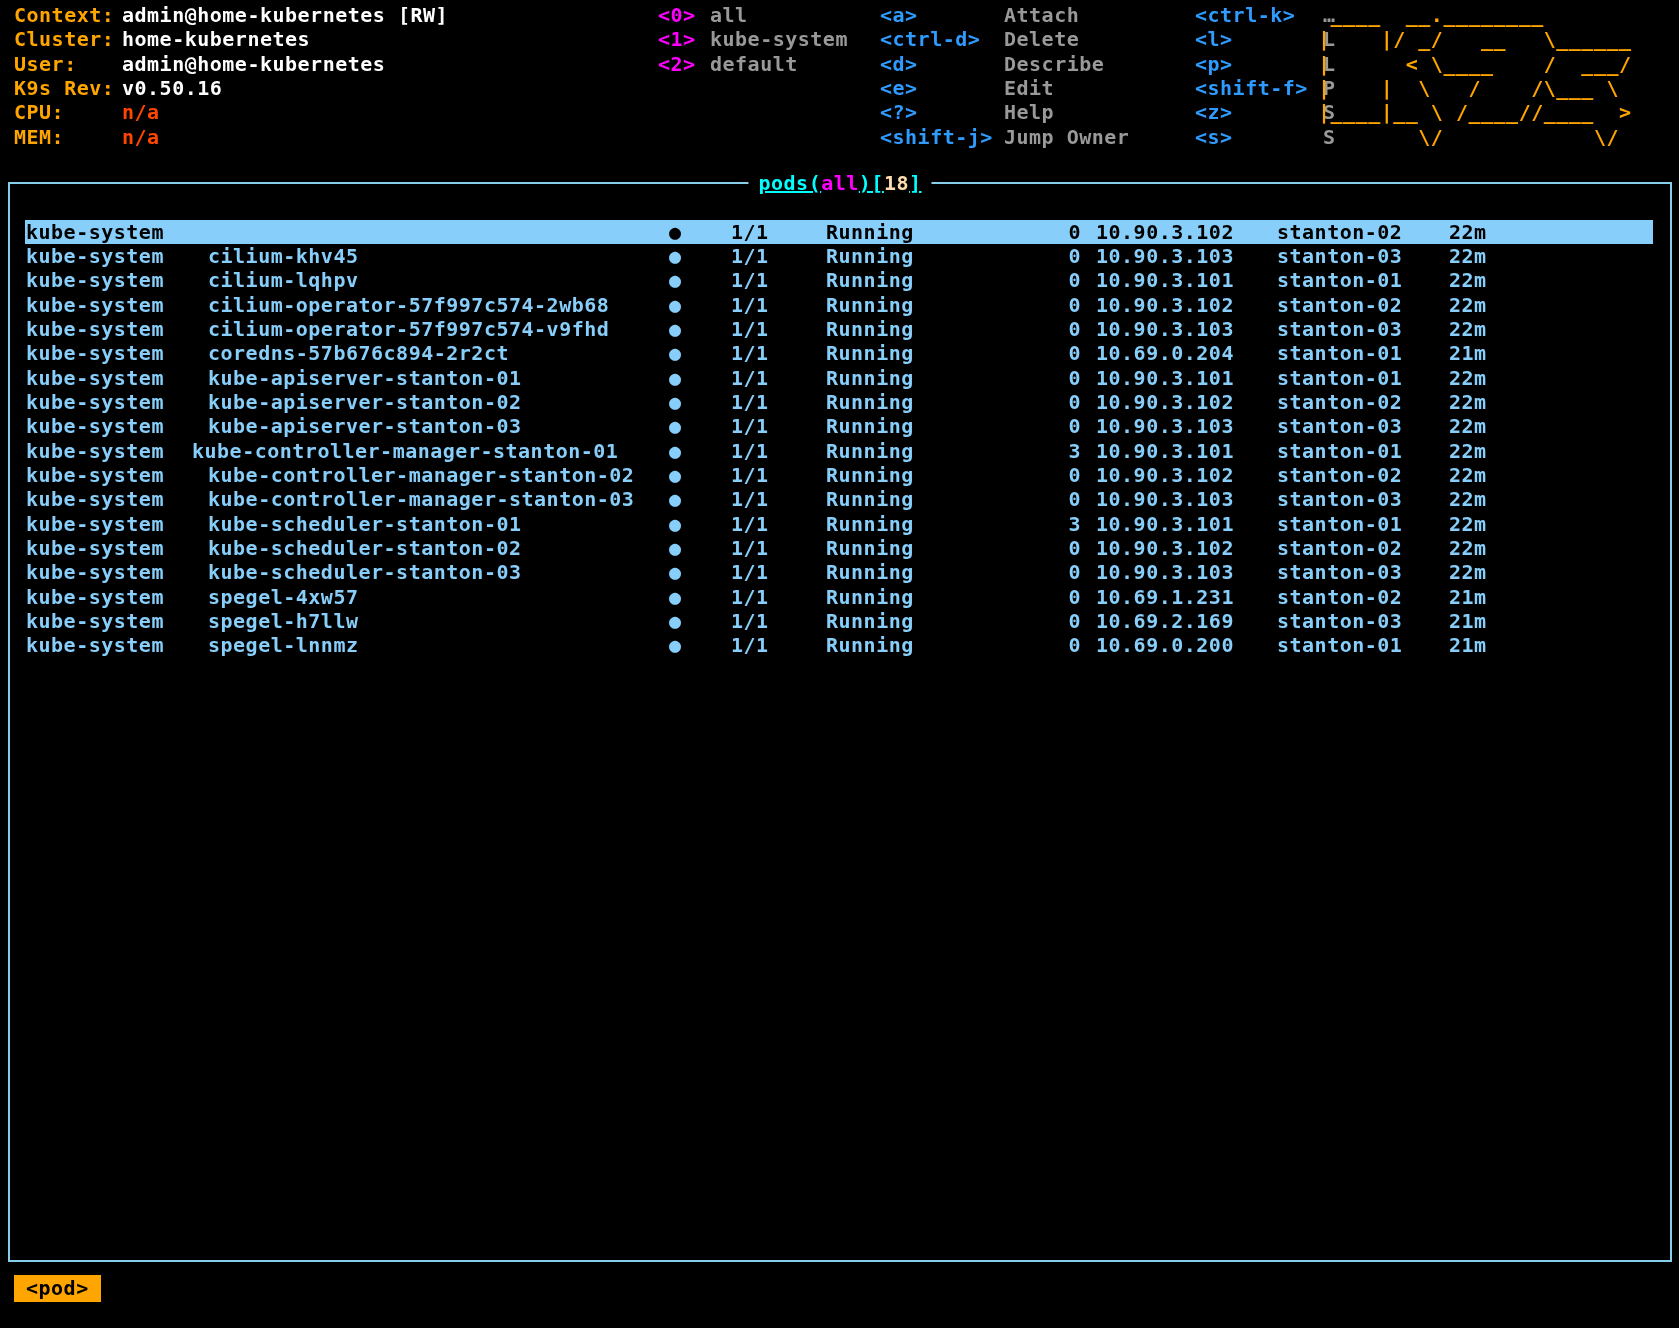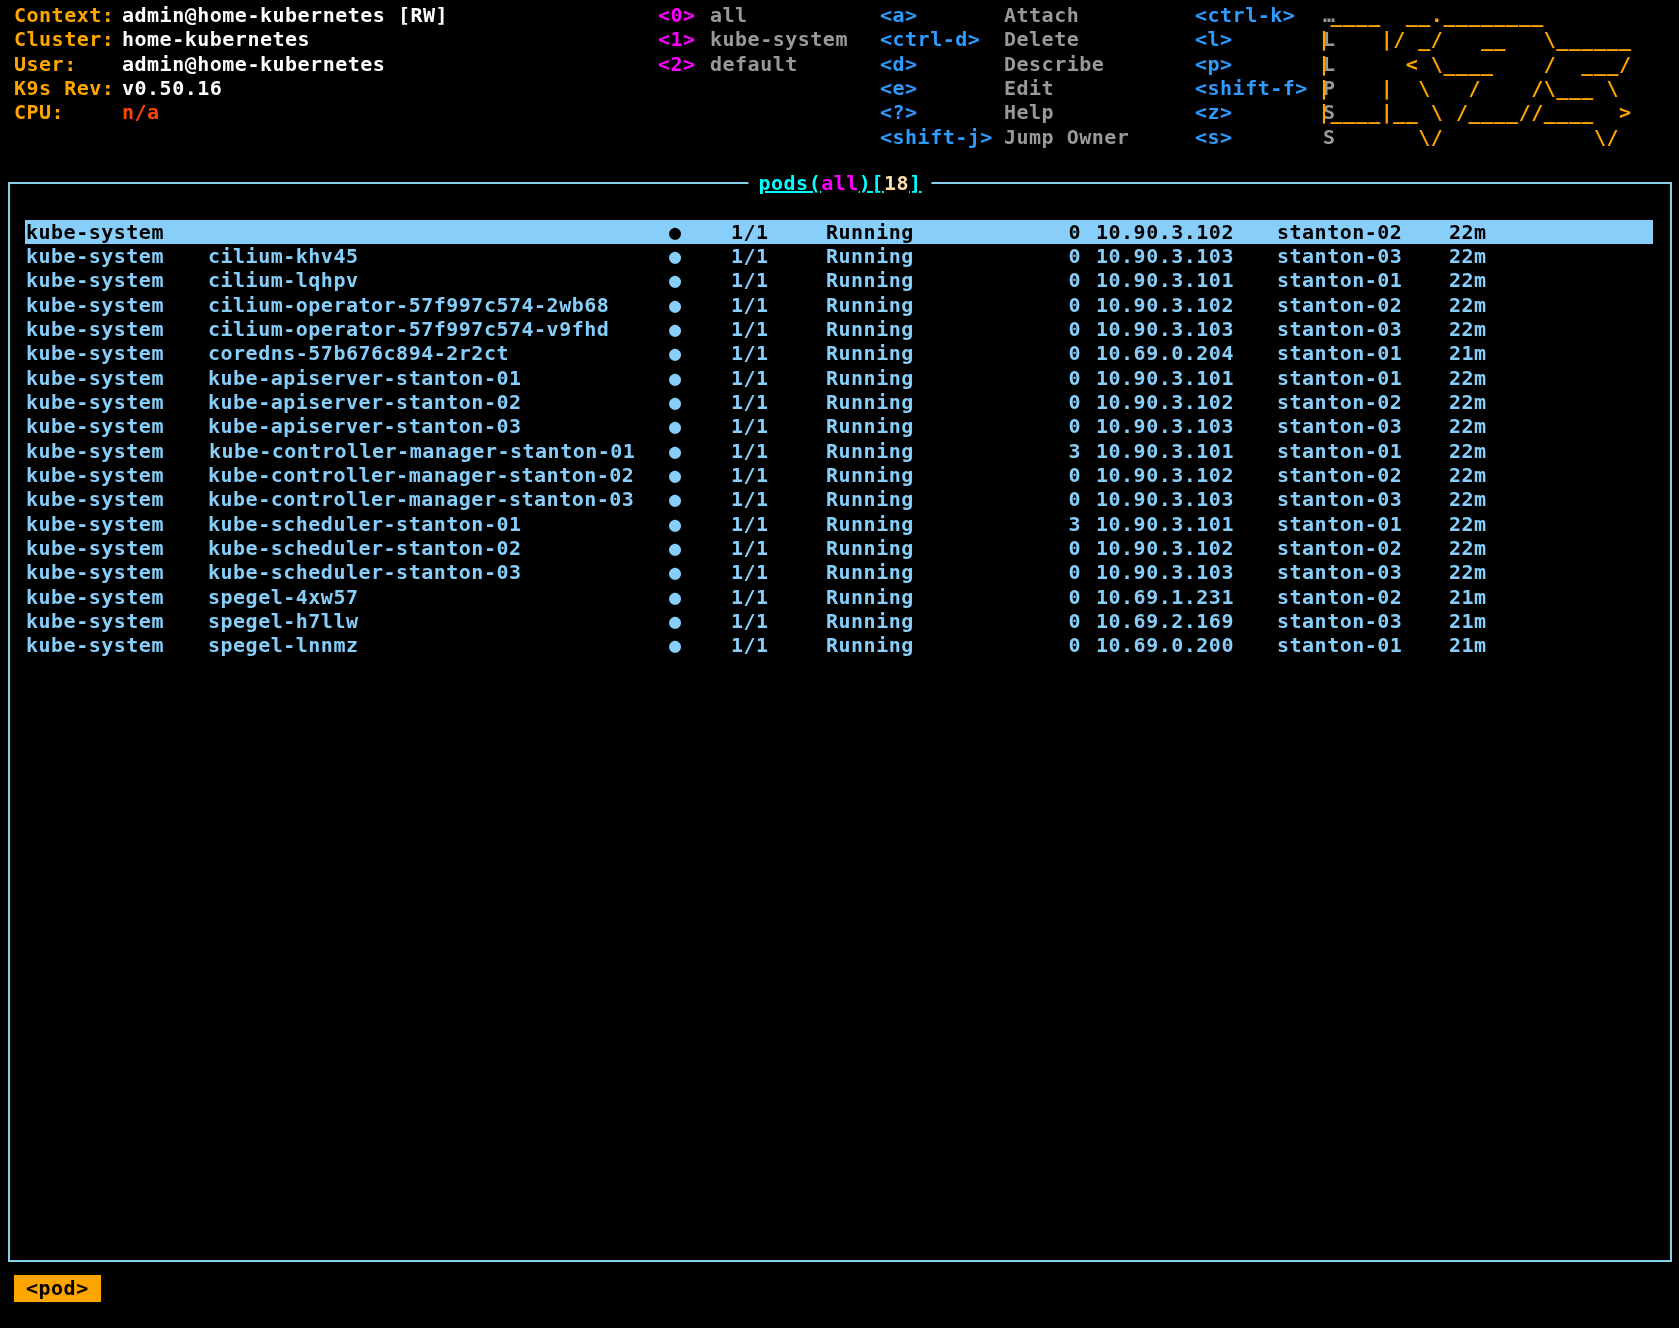--- a/index.html
+++ b/index.html
@@ -70,20 +70,21 @@
 </style>
 </head>
 <body>
 
 <div id="cluster-info">
     <div class="hrow"><span class="lab c-orange">Context:</span><span class="c-white">admin@home-kubernetes [RW]</span></div>
     <div class="hrow"><span class="lab c-orange">Cluster:</span><span class="c-white">home-kubernetes</span></div>
     <div class="hrow"><span class="lab c-orange">User:</span><span class="c-white">admin@home-kubernetes</span></div>
     <div class="hrow"><span class="lab c-orange">K9s Rev:</span><span class="c-white">v0.50.16</span></div>
     <div class="hrow"><span class="lab c-orange">CPU:</span><span class="c-red">n/a</span></div>
+    <div class="hrow"><span class="lab c-orange">MEM:</span><span class="c-red">n/a</span></div>
   </div>
 
 <div id="namespace-shortcuts">
     <div class="hrow"><span class="nskey c-mag">&lt;0&gt;</span><span class="c-gray">all</span></div>
     <div class="hrow"><span class="nskey c-mag">&lt;1&gt;</span><span class="c-gray">kube-system</span></div>
     <div class="hrow"><span class="nskey c-mag">&lt;2&gt;</span><span class="c-gray">default</span></div>
   </div>
 
 <div id="menu-left">
     <div class="hrow"><span class="mkey c-blue">&lt;a&gt;</span><span class="c-gray">Attach</span></div>
@@ -206,21 +207,21 @@
         <span class="cell" style="left: 644px; width: 60px;">●</span>
         <span class="cell" style="left: 706px; width: 90px;">1/1</span>
         <span class="cell" style="left: 801px; width: 122px;">Running</span>
         <span class="cell" style="left: 925px; width: 131px; text-align: right;">0</span>
         <span class="cell" style="left: 1071px; width: 178px;">10.90.3.103</span>
         <span class="cell" style="left: 1252px; width: 170px;">stanton-03</span>
         <span class="cell" style="left: 1424px; width: 100px;">22m</span>
       </div>
       <div class="trow" style="top: 254.65px;">
         <span class="cell" style="left: 1px; width: 180px;">kube-system</span>
-        <span class="cell" style="left: 184px; width: 460px;">kube-controller-manager-stanton-01</span>
+        <span class="cell" style="left: 167px; width: 460px;">kube-controller-manager-stanton-01</span>
         <span class="cell" style="left: 644px; width: 60px;">●</span>
         <span class="cell" style="left: 706px; width: 90px;">1/1</span>
         <span class="cell" style="left: 801px; width: 122px;">Running</span>
         <span class="cell" style="left: 925px; width: 131px; text-align: right;">3</span>
         <span class="cell" style="left: 1071px; width: 178px;">10.90.3.101</span>
         <span class="cell" style="left: 1252px; width: 170px;">stanton-01</span>
         <span class="cell" style="left: 1424px; width: 100px;">22m</span>
       </div>
       <div class="trow" style="top: 279px;">
         <span class="cell" style="left: 1px; width: 180px;">kube-system</span>

